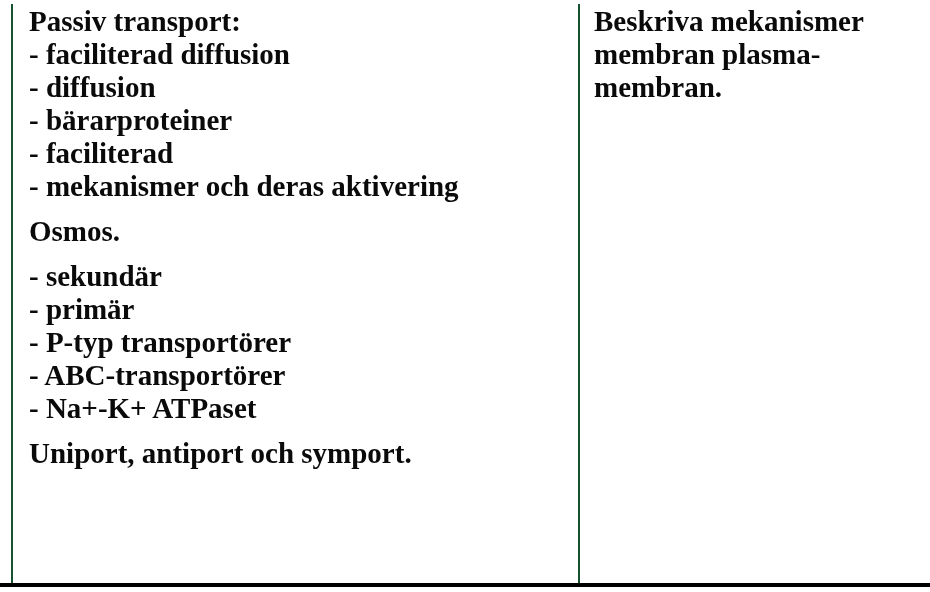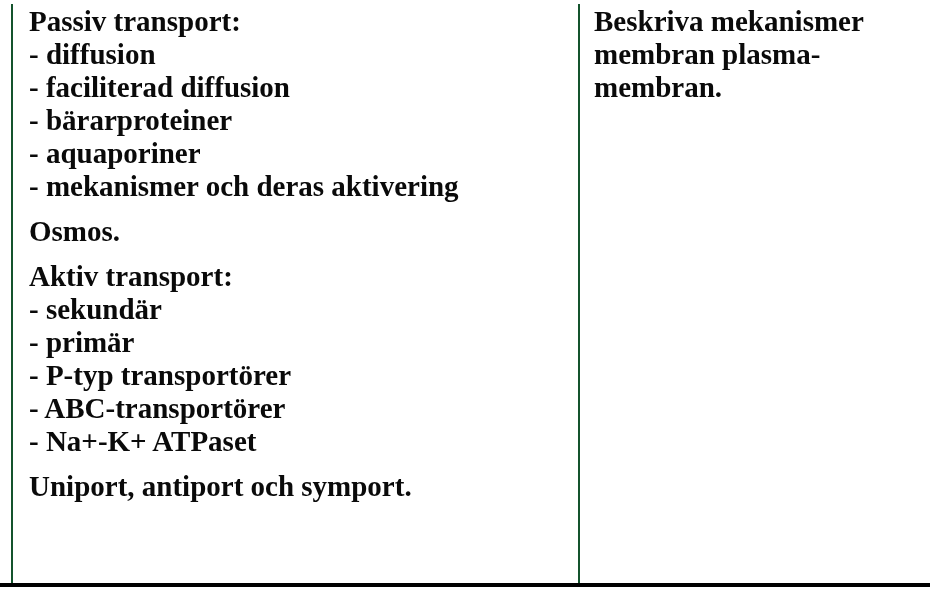--- a/index.html
+++ b/index.html
@@ -55,34 +55,33 @@
 </style>
 </head>
 <body>
 
 <div class="sheet">
 
   <div class="cell cell-left">
 
     <p class="para">
       <span class="line">Passiv transport:</span>
+      <span class="line">- faciliterad diffusion</span>
       <span class="line">- diffusion</span>
-      <span class="line">- faciliterad diffusion</span>
       <span class="line">- bärarproteiner</span>
-      <span class="line">- aquaporiner</span>
+      <span class="line">- faciliterad</span>
       <span class="line">- mekanismer och deras aktivering</span>
     </p>
 
     <p class="para">
       <span class="line">Osmos.</span>
     </p>
 
 
     <p class="para">
-      <span class="line">Aktiv transport:</span>
       <span class="line">- sekundär</span>
       <span class="line">- primär</span>
       <span class="line">- P-typ transportörer</span>
       <span class="line">- ABC-transportörer</span>
       <span class="line">- Na+-K+ ATPaset</span>
     </p>
 
     <p class="para">
       <span class="line">Uniport, antiport och symport.</span>
     </p>

